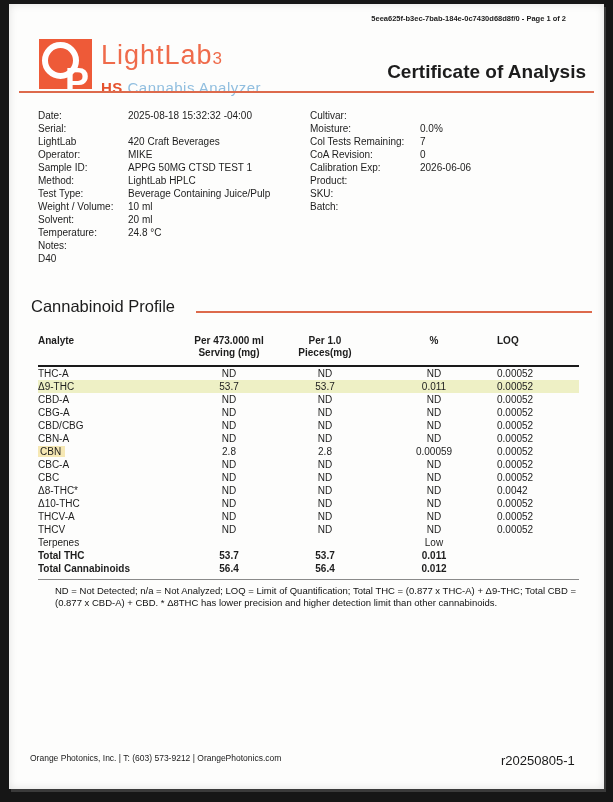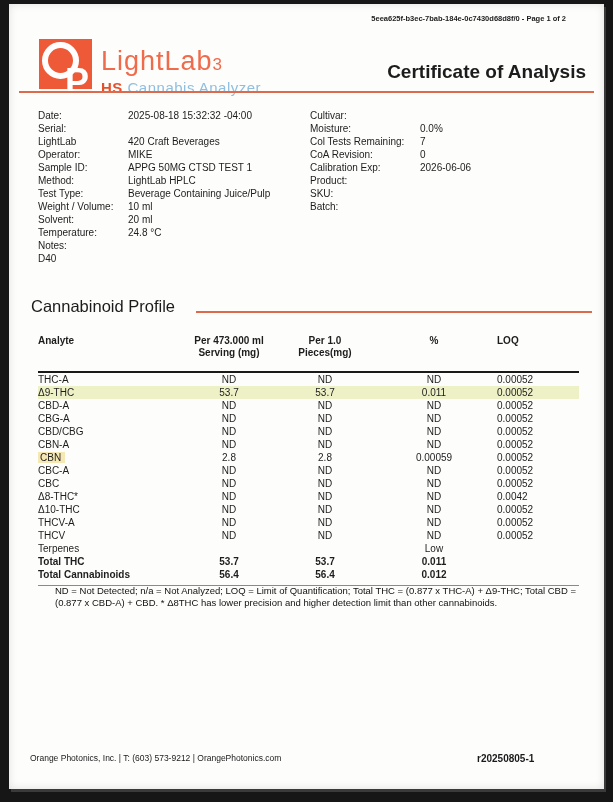--- a/index.html
+++ b/index.html
@@ -29,21 +29,21 @@
   .logo-ring {
     position:absolute; left:3px; top:3px; width:25px; height:25px;
     border:6px solid #ffffff; border-radius:50%; background:#ee5a38;
   }
   .logo-p {
     position:absolute; right:3px; bottom:-11px;
     font-size:36px; font-weight:bold; color:#ffffff; line-height:1;
   }
   .logo-text { margin-left:9px; }
   .logo-name {
-    font-size:27px; color:#ef6b4b; letter-spacing:1px; line-height:30px;margin-top:12px;
+    font-size:27px; color:#ef6b4b; letter-spacing:1px; line-height:42px;
   }
   .logo-version { font-size:17px; }
   .logo-sub { font-size:15px; line-height:16px; letter-spacing:0.5px; }
   .logo-sub-bold { color:#e5512c; font-weight:bold;text-align:center; }
   .logo-sub-rest { color:#90bedf; }
 
   .coa-title {
     position:absolute; top:57px; right:18px;
     font-size:19px; font-weight:bold; color:#1c1c1c;
   }
@@ -66,41 +66,41 @@
     position:absolute; top:293px; left:22px; right:12px;
     display:flex; align-items:flex-end;gap:11px;
   }
   .section-title { font-size:16.5px; color:#1b1b1b; }
   .section-rule { flex:1; border-bottom:2px solid #dd6a4c; margin-left:10px; margin-bottom:3px; }
 
   
   .cann-table { position:absolute; left:29px; top:331px; width:541px; font-size:10px; }
   .t-head {
     display:grid; grid-template-columns:141px 100px 92px 126px 1fr;
-    font-weight:bold; border-bottom:2px solid #1a1a1a; padding-bottom:12px;
+    font-weight:bold; border-bottom:2px solid #1a1a1a; padding-bottom:6px;
   }
   .t-head .hc { line-height:12px; }
   .t-row {
     display:grid; grid-template-columns:141px 100px 92px 126px 1fr;
     height:13px; line-height:13px;
   }
   .c2,.c3,.c4 { text-align:center; }
   .c5 { text-align:left; }
   .t-row.hl { background:#eef0c5; }
   .t-row.bold { font-weight:bold; }
   .name-hl { background:#f6e8b4; padding:0 4px 0 2px; }
   .table-endrule { border-bottom:1px solid #8a8a8a; margin-top:4px; }
 
   .footnote {
     position:absolute; left:46px; top:581px; width:527px;
     font-size:9.5px; line-height:12px; color:#111;
   }
 
   .footer-left  { position:absolute; left:21px;  top:749px; font-size:8.5px; color:#1a1a1a; }
-  .footer-right { position:absolute; left:468px; top:749px; font-size:10px; color:#1a1a1a;font-weight:bold; }
+  .footer-right { position:absolute; left:492px; top:749px; font-size:13px; color:#1a1a1a; }
 </style>
 </head>
 <body>
 
 <div class="page">
 
   <div class="doc-ref">5eea625f-b3ec-7bab-184e-0c7430d68d8f/0 - Page 1 of 2</div>
 
   <div class="logo">
     <div class="logo-square">

